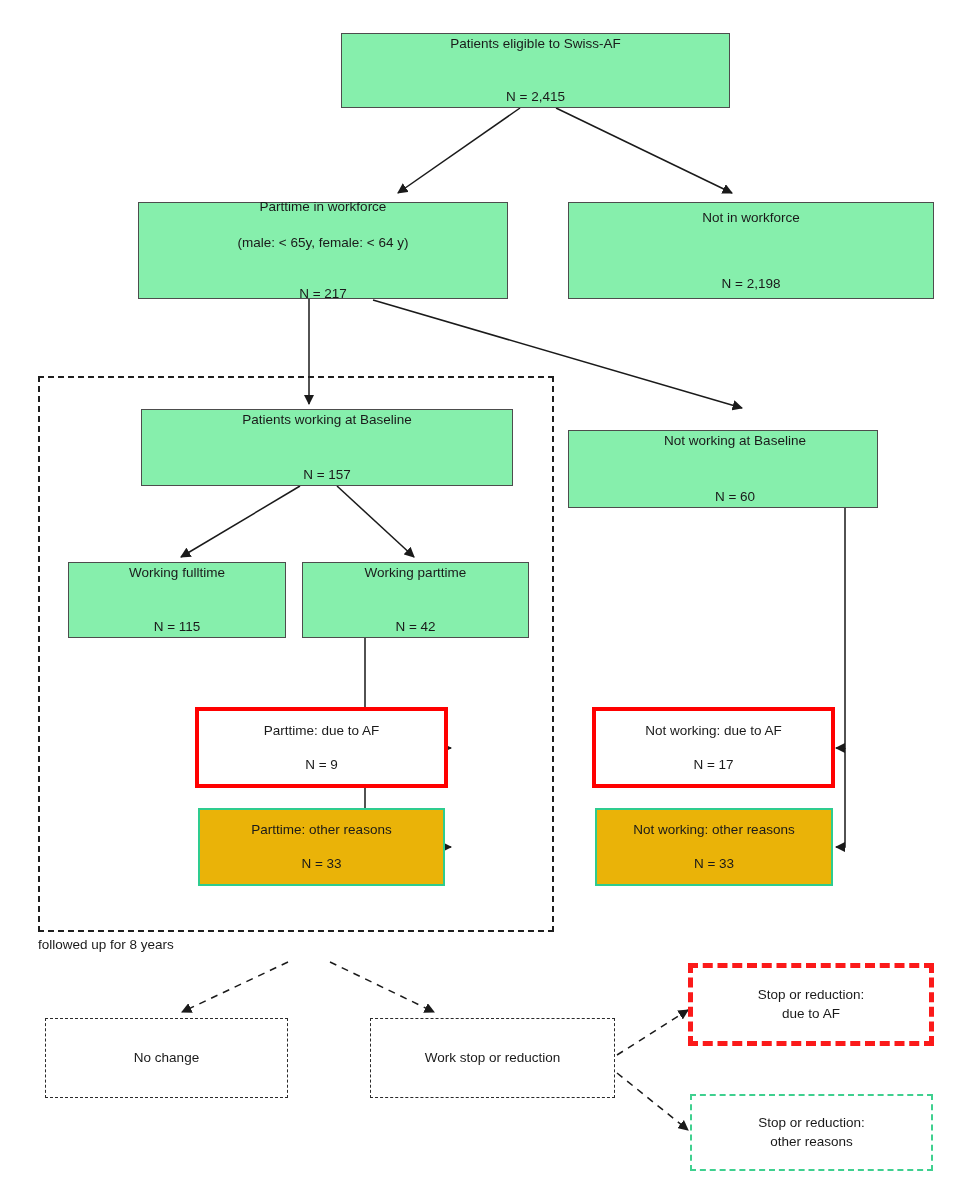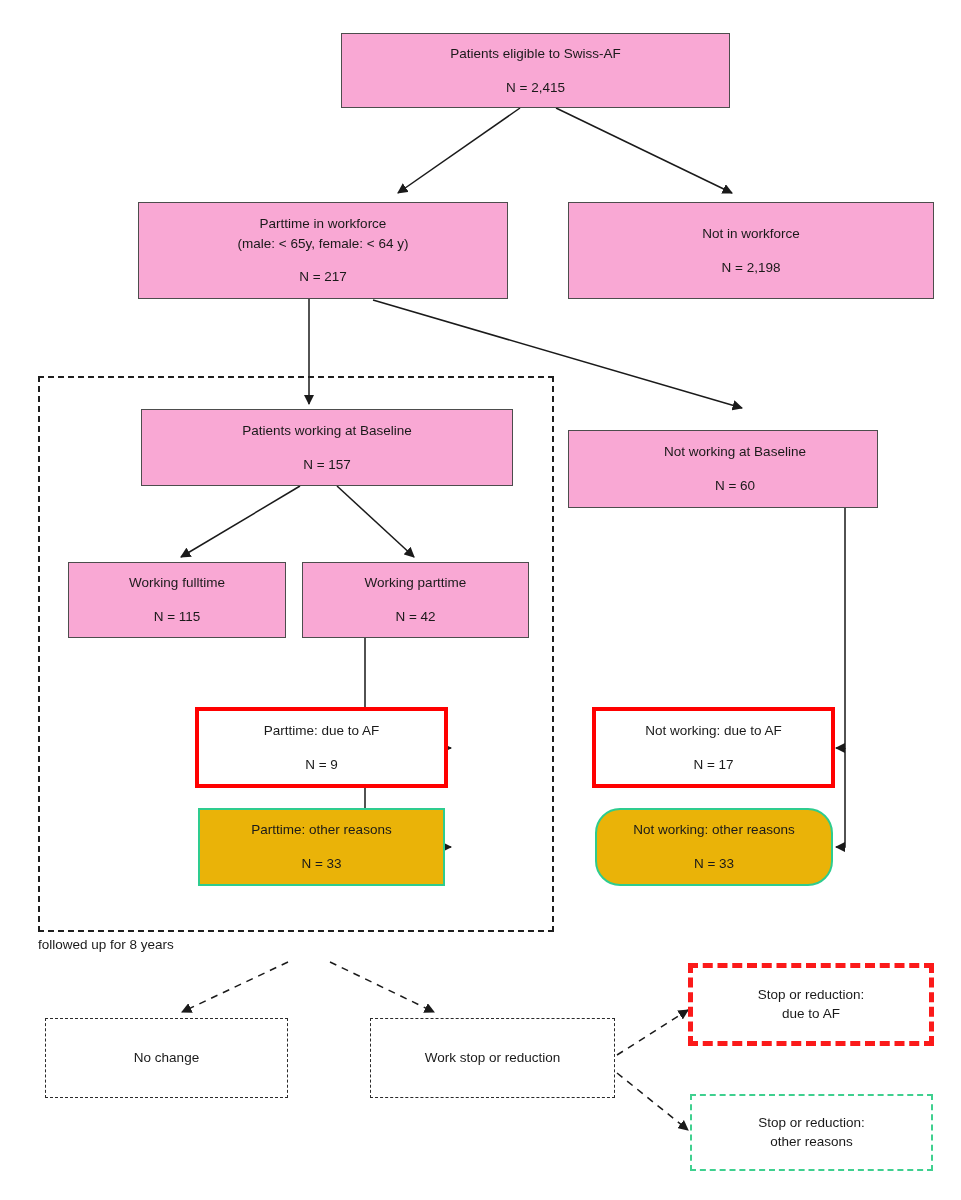--- a/index.html
+++ b/index.html
@@ -33,21 +33,21 @@
     align-items: center;
     justify-content: center;
     background: transparent;
     color: #1a1a1a;
     font-size: 13.5px;
     line-height: 1.45;
     text-align: center;
   }
   .nodebox .line { display: block; white-space: nowrap; }
   .nodebox .gap { height: 14px; }
-  .solid-box   { border: 1.6px solid #4d4d4d; background: #f9a8d4; }
+  .solid-box   { border: 1.6px solid #4d4d4d; background: #86efac; gap: 16px; }
   .red-box     { border: 4px solid #ff0000;  background: #ffffff; }
   .green-box   { border: 2px solid #2ecc8f;  background: #eab308; }
   .dashed-box  { border: 1.6px dashed #2b2b2b; background: transparent; }
   .red-dashed-box   { border: 5px dashed #fb1a1a; background: transparent; }
   .green-dashed-box { border: 2px dashed #3fd08f; background: transparent; }
   .container-dashed {
     position: absolute;
     box-sizing: border-box;
     border: 2.6px dashed #1f1f1f;
     background: transparent;
@@ -164,21 +164,21 @@
     <span class="gap"></span>
     <span class="line">N = 33</span>
   </div>
 
   <div class="nodebox red-box" style="left:592px; top:707px; width:243px; height:81px;">
     <span class="line">Not working: due to AF</span>
     <span class="gap"></span>
     <span class="line">N = 17</span>
   </div>
 
-  <div class="nodebox green-box" style="left:595px; top:808px; width:238px; height:78px;border-radius:25px;">
+  <div class="nodebox green-box" style="left:595px; top:808px; width:238px; height:78px;">
     <span class="line">Not working: other reasons</span>
     <span class="gap"></span>
     <span class="line">N = 33</span>
   </div>
 
   <div class="caption" style="left:38px; top:937px; width:516px;">followed up for 8 years</div>
 
   <div class="nodebox dashed-box" style="left:45px; top:1018px; width:243px; height:80px;">
     <span class="line">No change</span>
   </div>

